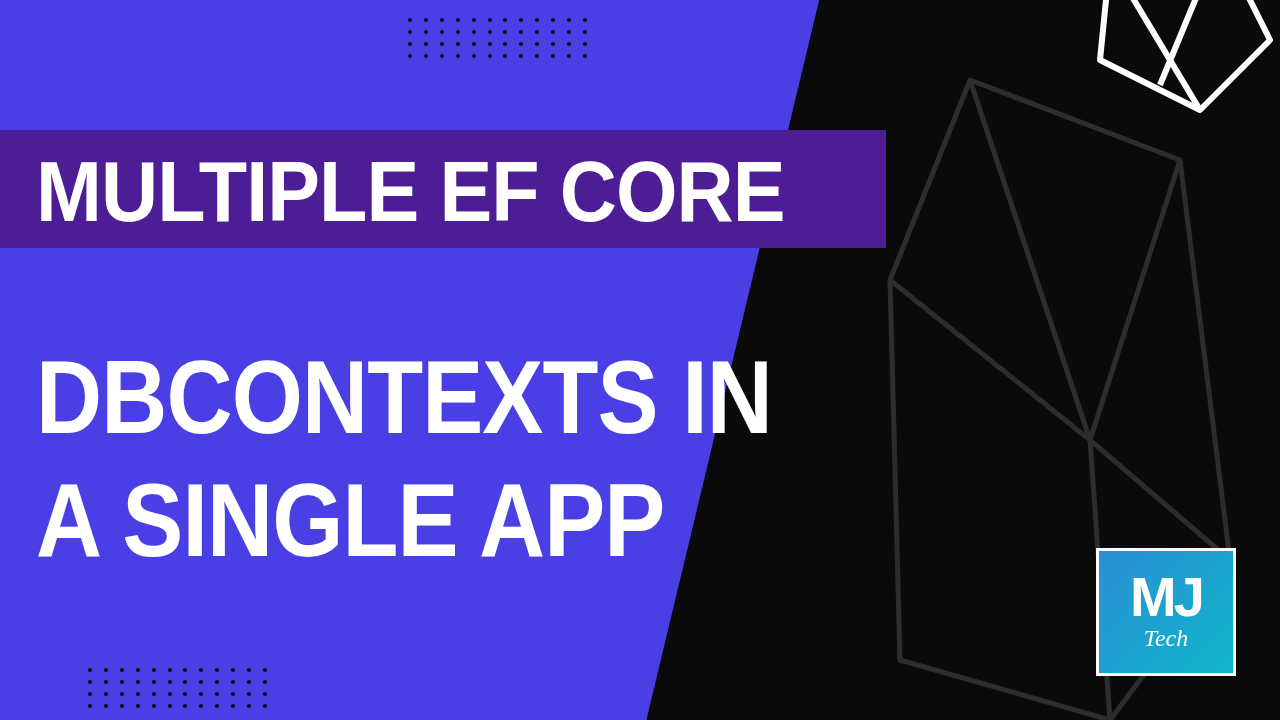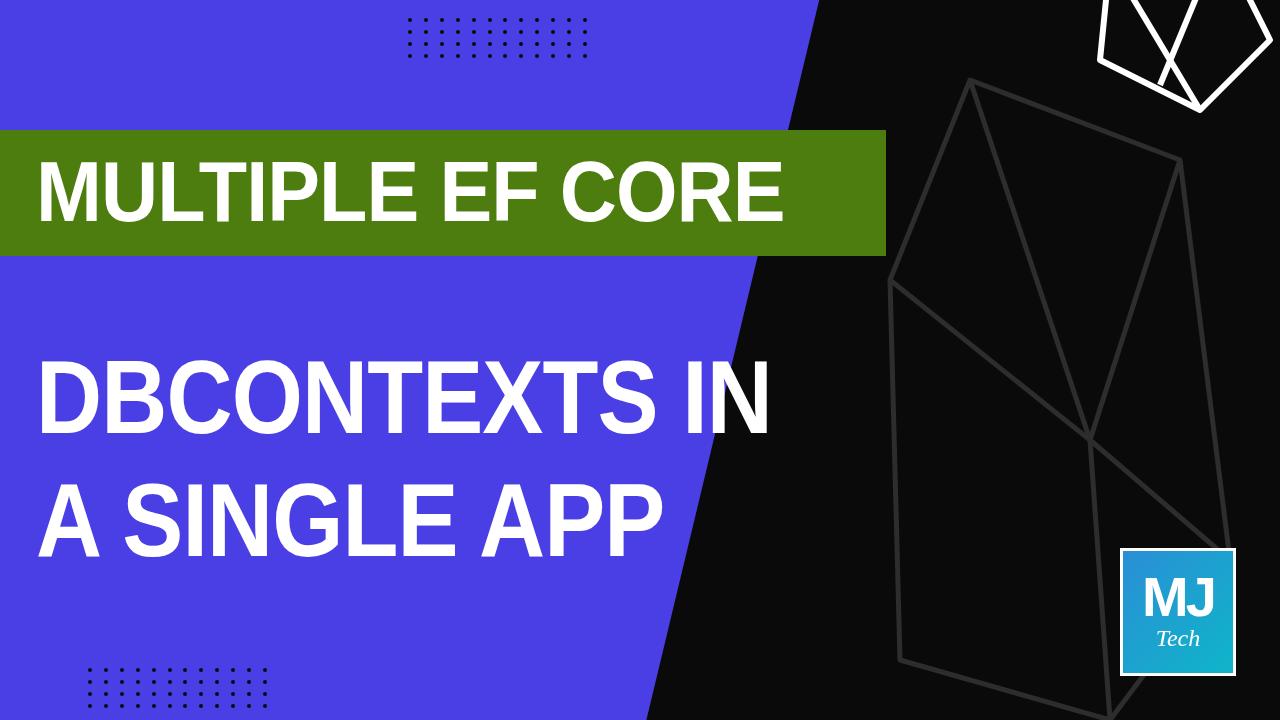--- a/index.html
+++ b/index.html
@@ -41,22 +41,22 @@
     top: 0; right: 0;
     width: 500px; height: 720px;
     pointer-events: none;
   }
 
   
   .title-box {
     position: absolute;
     top: 130px;
     left: 0;
-    background: #4d7c0f;
-    padding: 18px 36px 22px 36px;
+    background: #4c1d95;
+    padding: 18px 36px 14px 36px;
   }
   .title-box .line {
     color: #ffffff;
     font-weight: 900;
     font-size: 86px;
     line-height: 1;
     letter-spacing: -1px;
     font-stretch: condensed;
     transform: scaleX(0.92);
     transform-origin: left center;
@@ -80,21 +80,21 @@
     transform: scaleX(0.88);
     transform-origin: left center;
     white-space: nowrap;
   }
 
   
   .logo {
     position: absolute;
     right: 44px;
     bottom: 44px;
-    width: 116px;
+    width: 140px;
     height: 128px;
     background: linear-gradient(135deg, #2a8fd6 0%, #0fb5c9 100%);
     border: 3px solid #ffffff;
     display: flex;
     flex-direction: column;
     align-items: center;
     justify-content: center;
   }
   .logo-mj {
     color: #ffffff;

